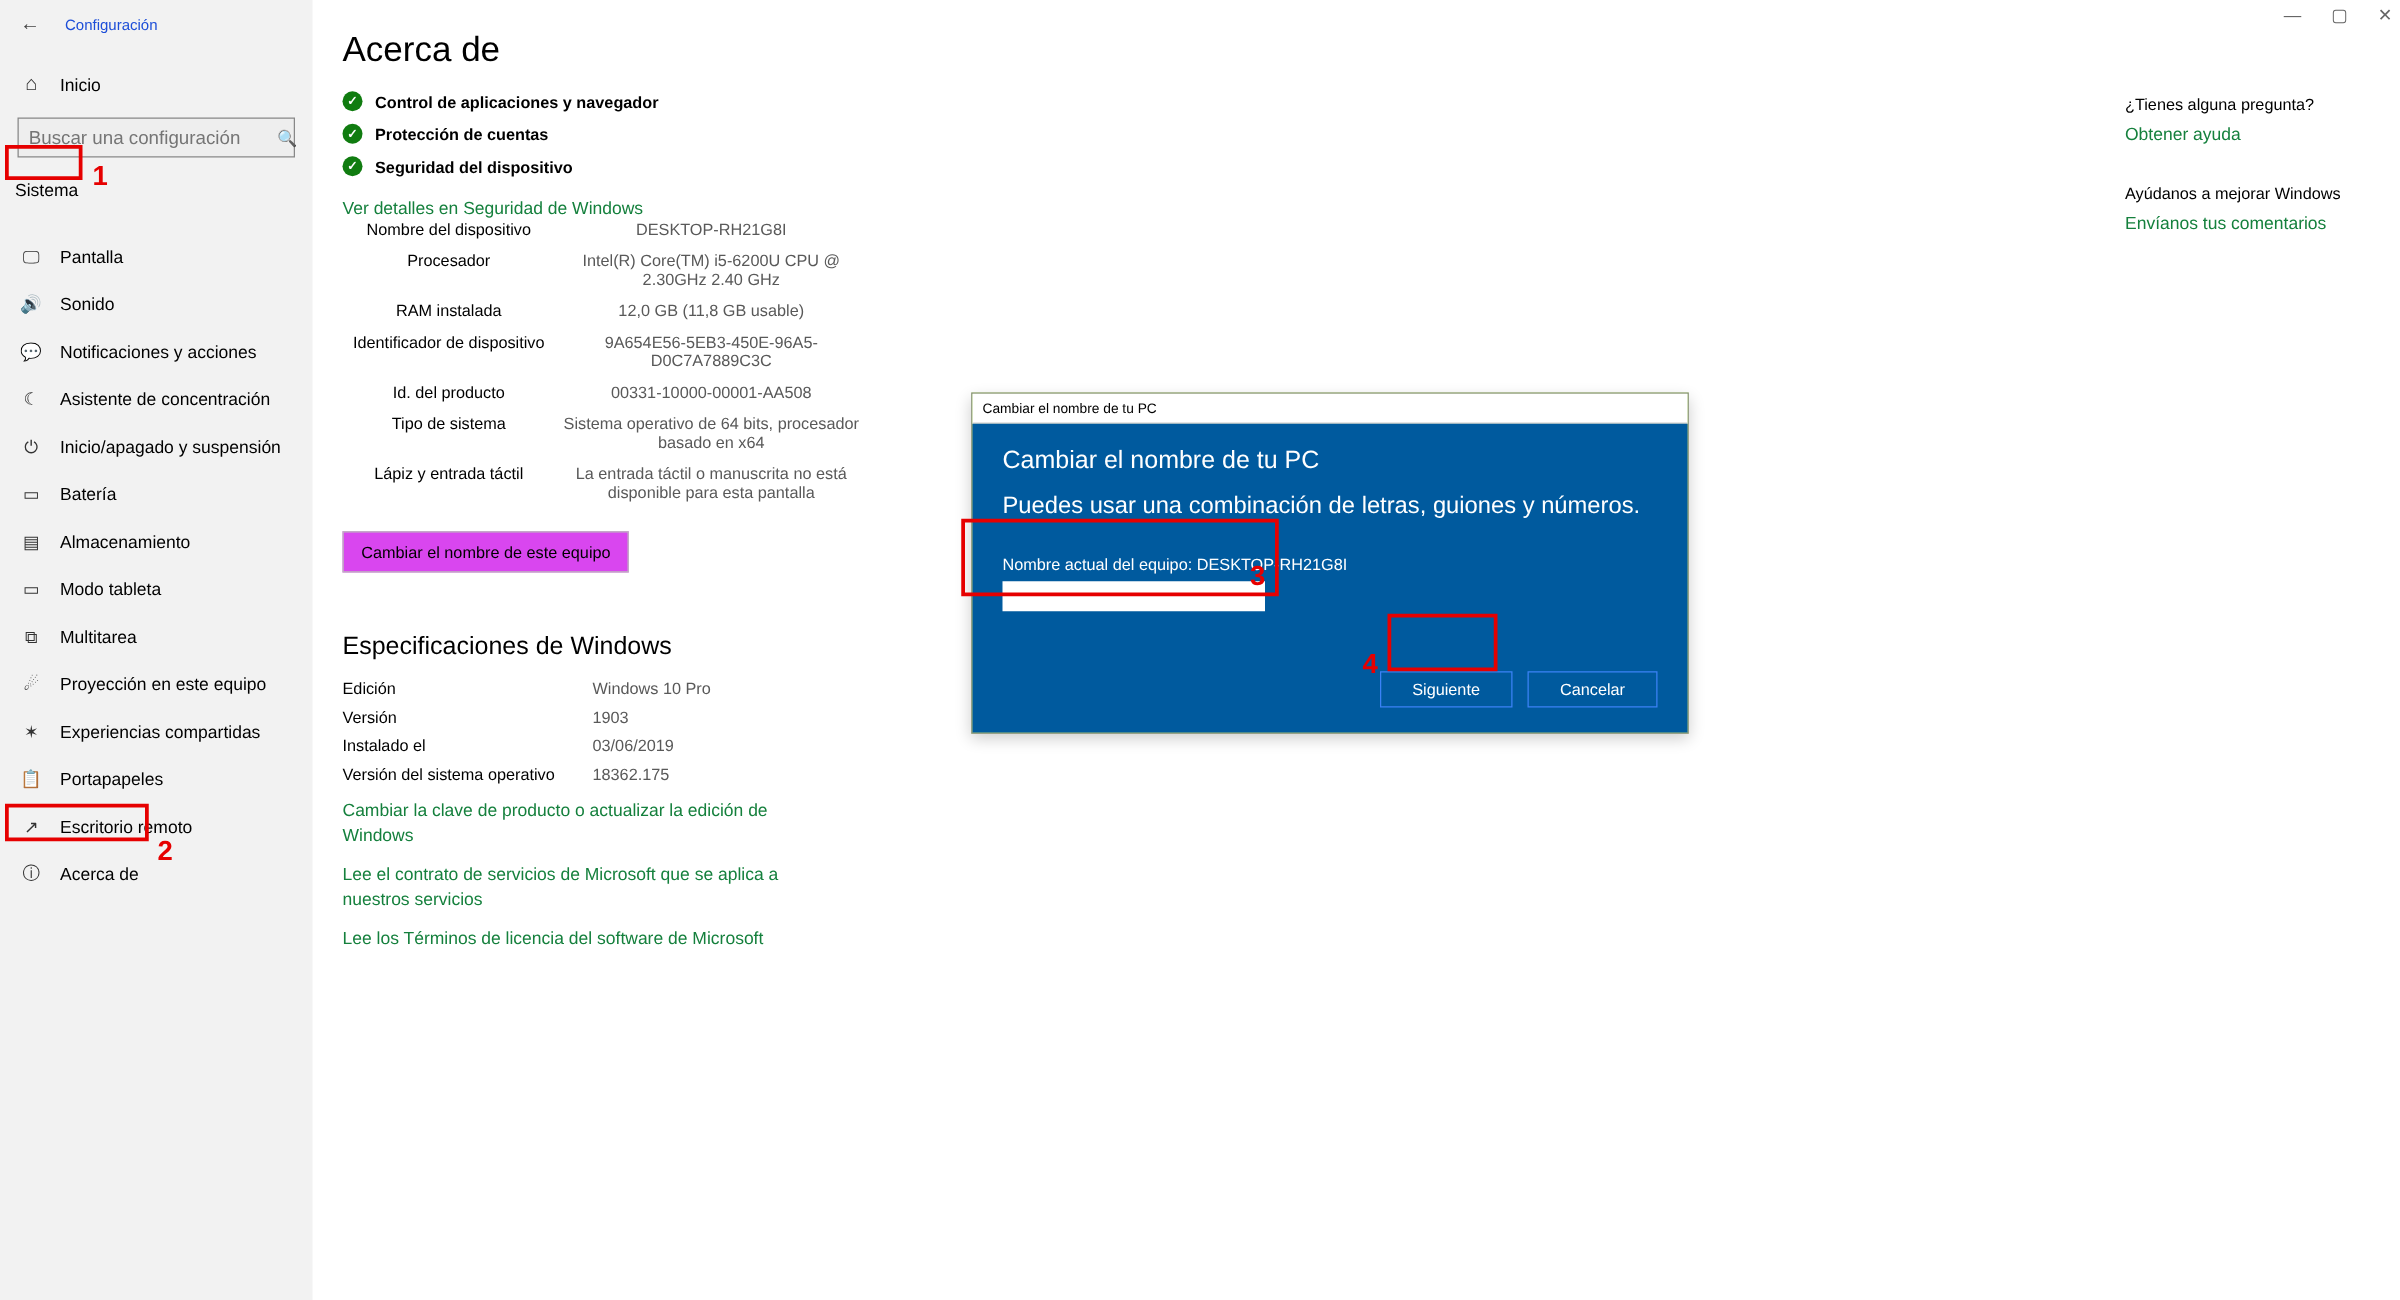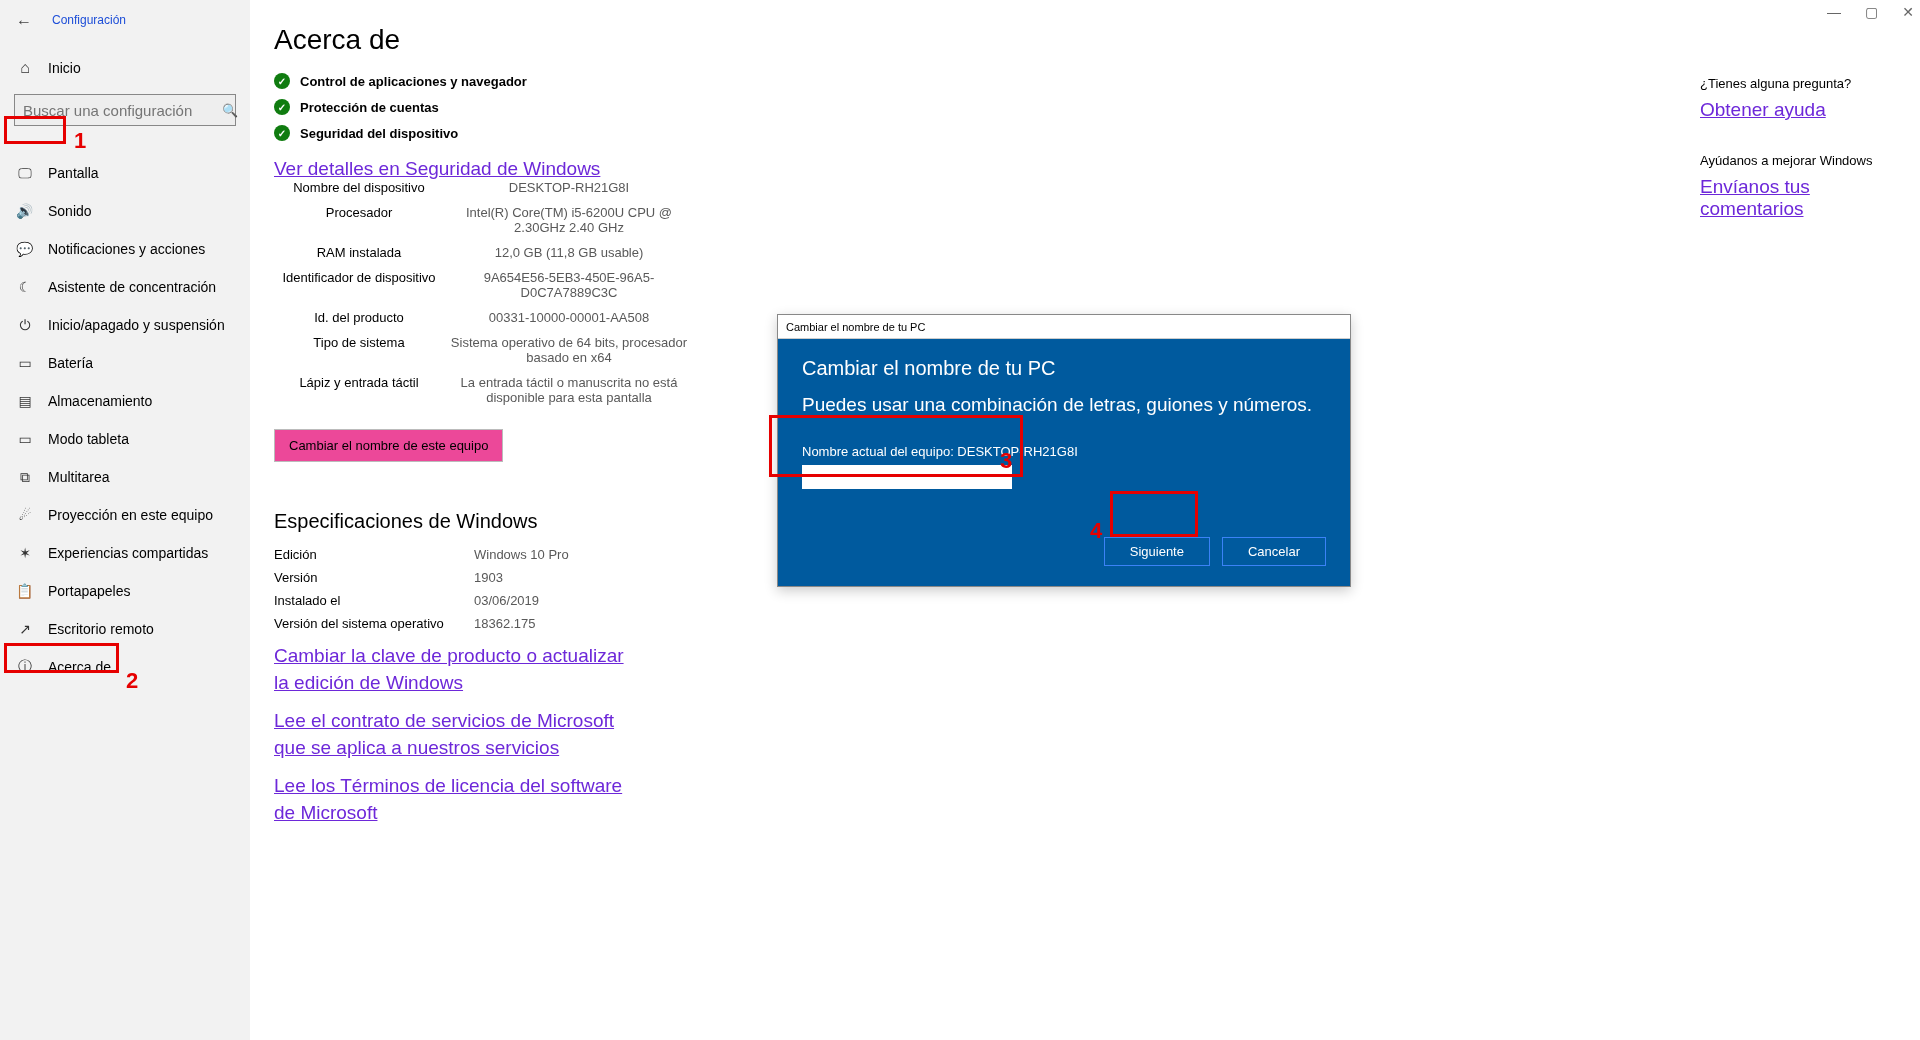--- a/index.html
+++ b/index.html
@@ -25,28 +25,28 @@
 .nav { margin-top: 18px; }
 .nav-item { display: flex; align-items: center; height: 38px; padding: 0 16px; gap: 14px; cursor: pointer; font-size: 14px; color: #000; }
 
 .content { flex: 1; padding: 24px 40px 40px 24px; overflow: auto; position: relative; }
 .page-title { font-size: 28px; font-weight: 500; margin-bottom: 12px; }
 
 .security-list { margin-bottom: 6px; }
 .sec-item { display: flex; align-items: center; gap: 10px; height: 26px; font-size: 13px; font-weight: 600; }
 .check-icon { width: 16px; height: 16px; border-radius: 50%; background: #107c10; display:inline-flex; align-items:center; justify-content:center; color:#fff; font-size:10px; }
 
-.link { color: #6d28d9; font-size: 19px; cursor: pointer; display: inline-block; text-decoration: underline; }
+.link { color: #15803d; font-size: 14px; cursor: pointer; display: inline-block; }
 
 .section-title { font-size: 20px; font-weight: 400; margin-top: 48px; margin-bottom: 14px; }
 .spec-table { display: grid; grid-template-columns: 170px 250px; row-gap: 10px; font-size: 13px; color: #0a0a0a; text-align: center; }
 .spec-label { color: #000; }
 .spec-val { color: #595959; }
 
-.rename-btn { margin-top: 24px; padding: 8px 14px; background: #ec4899; border: 1px solid #bbb; font-size: 13px; cursor: pointer; display: inline-block; }
+.rename-btn { margin-top: 24px; padding: 8px 14px; background: #d946ef; border: 1px solid #bbb; font-size: 13px; cursor: pointer; display: inline-block; }
 
 .win-spec-table { display: grid; grid-template-columns: 200px 220px; row-gap: 8px; font-size: 13px; }
 .win-links .link { display: block; margin-top: 12px; max-width: 360px; line-height: 1.4; }
 
 .right-pane { position: absolute; right: 40px; top: 76px; width: 180px; font-size: 13px; }
 .rp-heading { margin-bottom: 8px; font-size: 13px; }
 .rp-block { margin-bottom: 32px; }
 
 .titlebar-ctrls { position: absolute; top: 4px; right: 6px; display: flex; gap: 24px; color: #666; }
 .titlebar-ctrls span { cursor: pointer; font-size: 14px; }
@@ -84,20 +84,21 @@
       <span class="home-label">Inicio</span>
     </div>
 
     <div class="search-box">
       <div class="sbox">
         <input type="text" placeholder="Buscar una configuración" style="">
         <span style="color:#666;font-size:13px;">🔍</span>
       </div>
     </div>
 
+    <div class="category">Sistema</div>
 
     <div class="nav" id="nav">
         <div class="nav-item">
           <span class="icon">🖵</span>
           <span>Pantalla</span>
         </div>
         <div class="nav-item">
           <span class="icon">🔊</span>
           <span>Sonido</span>
         </div>

